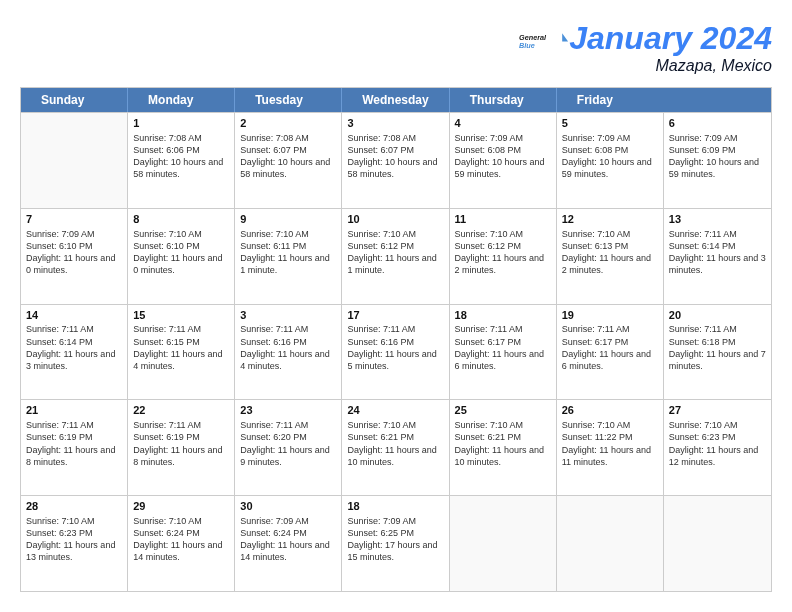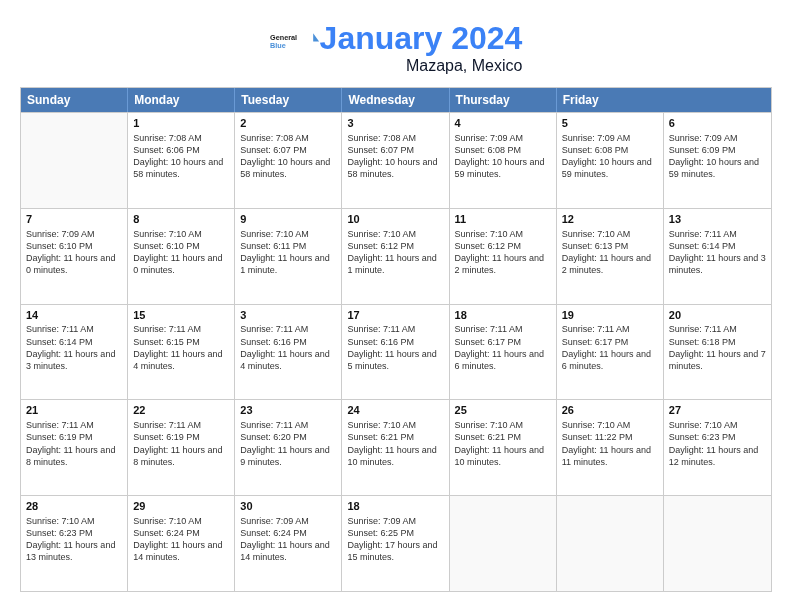--- a/index.html
+++ b/index.html
@@ -12,23 +12,24 @@
     }
     .page {
       width: 792px;
       height: 612px;
       padding: 20px;
       display: flex;
       flex-direction: column;
     }
     .header {
       display: flex;
-      justify-content: center;
+      justify-content: flex-end;
       align-items: flex-start;
       margin-bottom: 12px;
+      font-style: italic;
     }
     .logo {
       display: flex;
       align-items: center;
       gap: 4px;
     }
     .title-block {
       text-align: right;
     }
     .main-title {
@@ -48,21 +49,21 @@
     }
     .cal-header-row {
       display: grid;
       grid-template-columns: repeat(7, 1fr);
       background: #4a7ab5;
     }
     .cal-header-cell {
       color: #fff;
       font-size: 12px;
       font-weight: bold;
-      padding: 5px 6px;
+      padding: 5px 20px;
       text-align: left;
       border-right: 1px solid #6a9ad5;
     }
     .cal-header-cell:last-child { border-right: none; }
     .cal-body {
       flex: 1;
       display: flex;
       flex-direction: column;
     }
     .cal-row {

